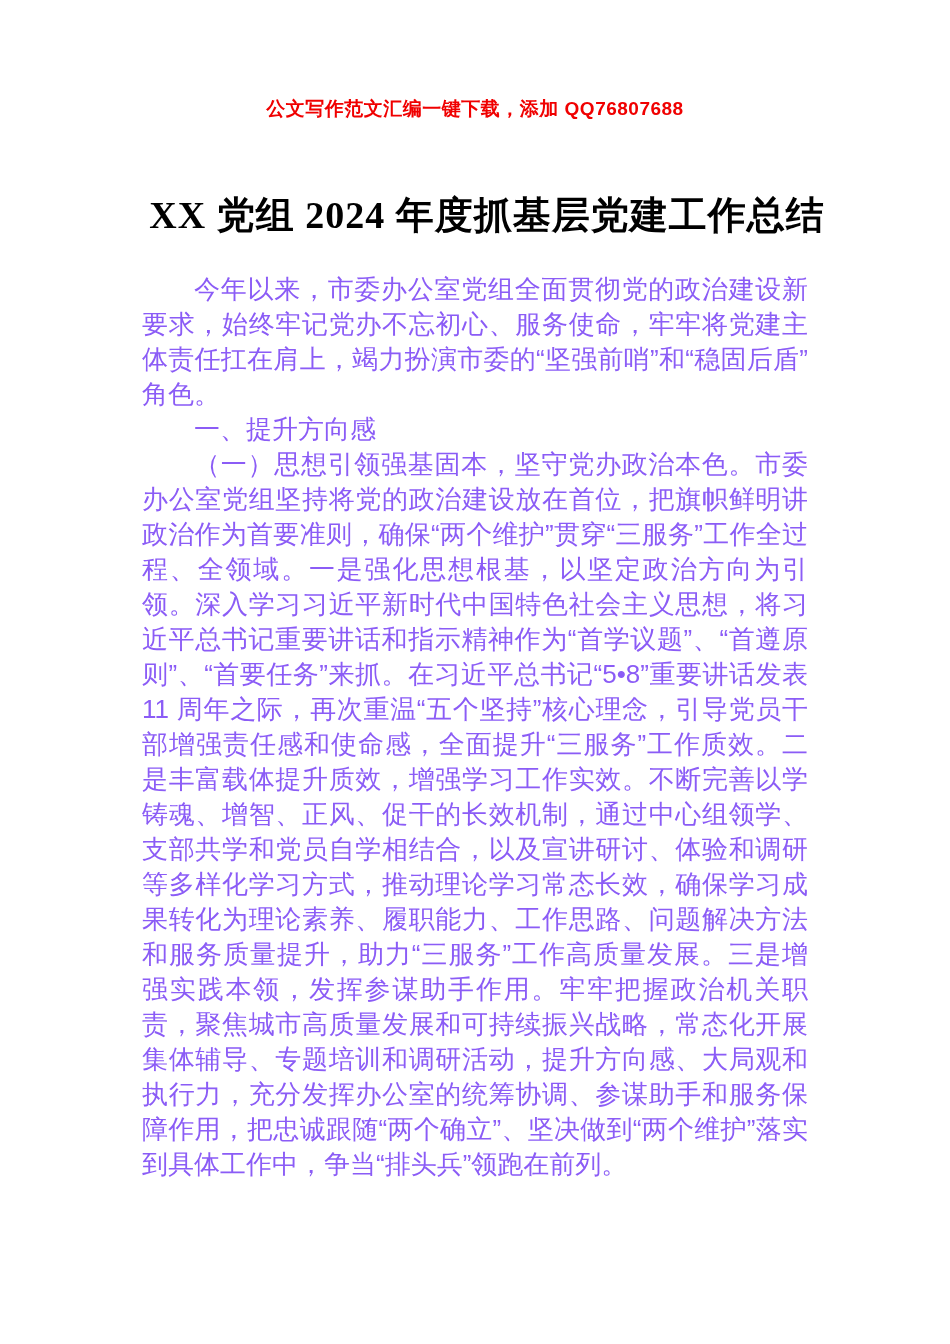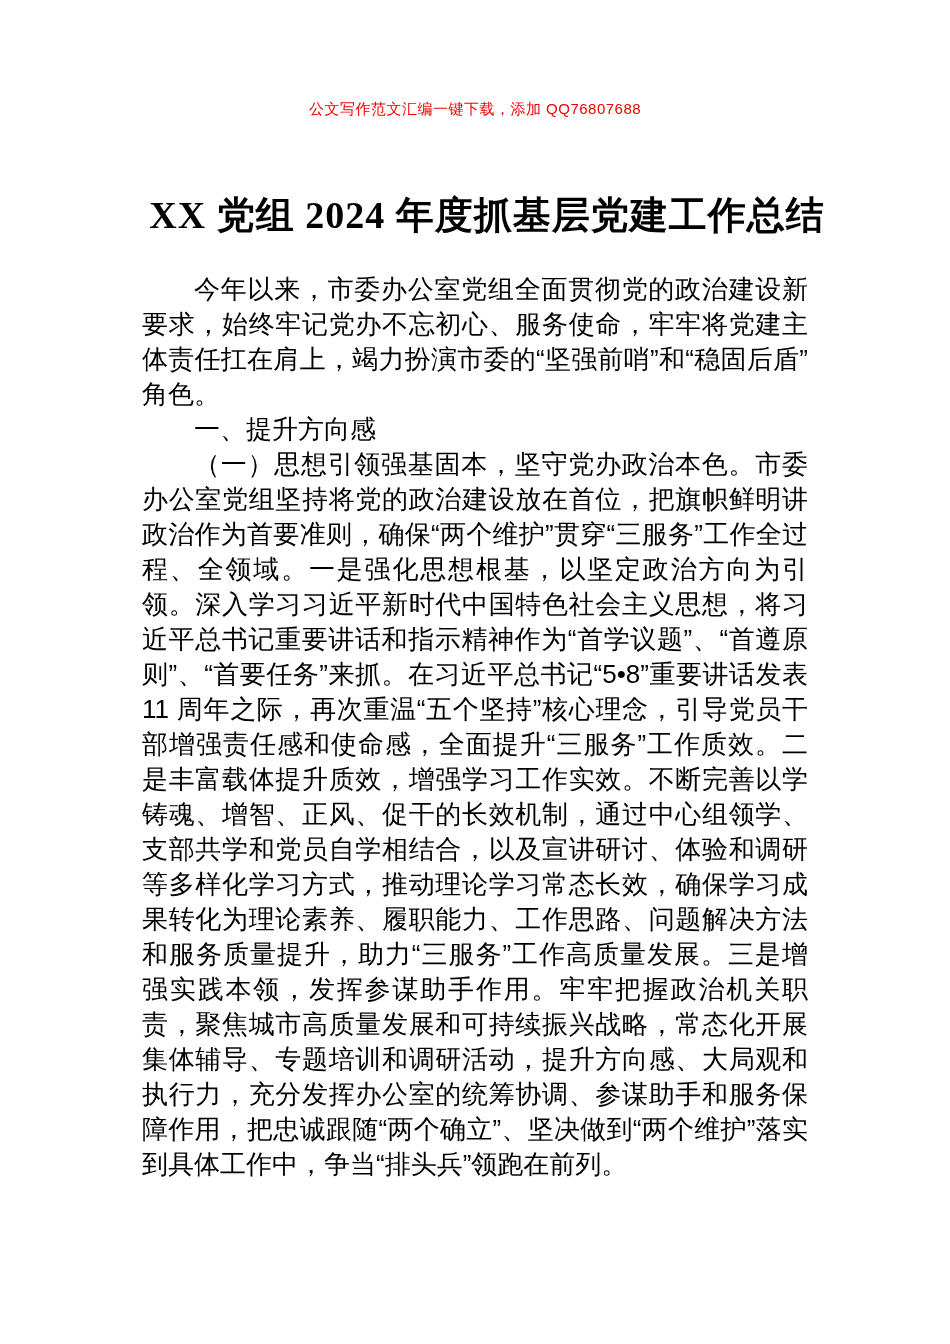--- a/index.html
+++ b/index.html
@@ -13,44 +13,44 @@
     height: 1344px;
     margin: 0 auto;
     background: #ffffff;
     overflow: hidden;
     box-sizing: border-box;
   }
   .notice {
     margin: 96px 0 0 0;
     text-align: center;
     font-family: "Liberation Sans", sans-serif;
-    font-size: 15px;
+    font-size: 19px;
     line-height: 26px;
-    font-weight: 400;
+    font-weight: 700;
     color: #f00000;
     letter-spacing: 0.5px;
   }
   .title {
     margin: 70px 0 0 0;
     text-align: center;
     font-family: "Liberation Serif", serif;
     font-size: 38px;
     line-height: 46px;
     font-weight: 700;
     color: #000000;
     letter-spacing: 1px;
     padding-left: 24px;
   }
   .doc-body {
     width: 666px;
     margin: 34px auto 0 auto;
     font-family: "Liberation Sans", sans-serif;
     font-size: 26px;
     line-height: 35px;
-    color: #000000;
+    color: #8b5cf6;
     text-align: justify;
   }
   .para {
     margin: 0;
     padding: 0;
     text-indent: 2em;
     word-break: break-all;
   }
 </style>
 </head>

